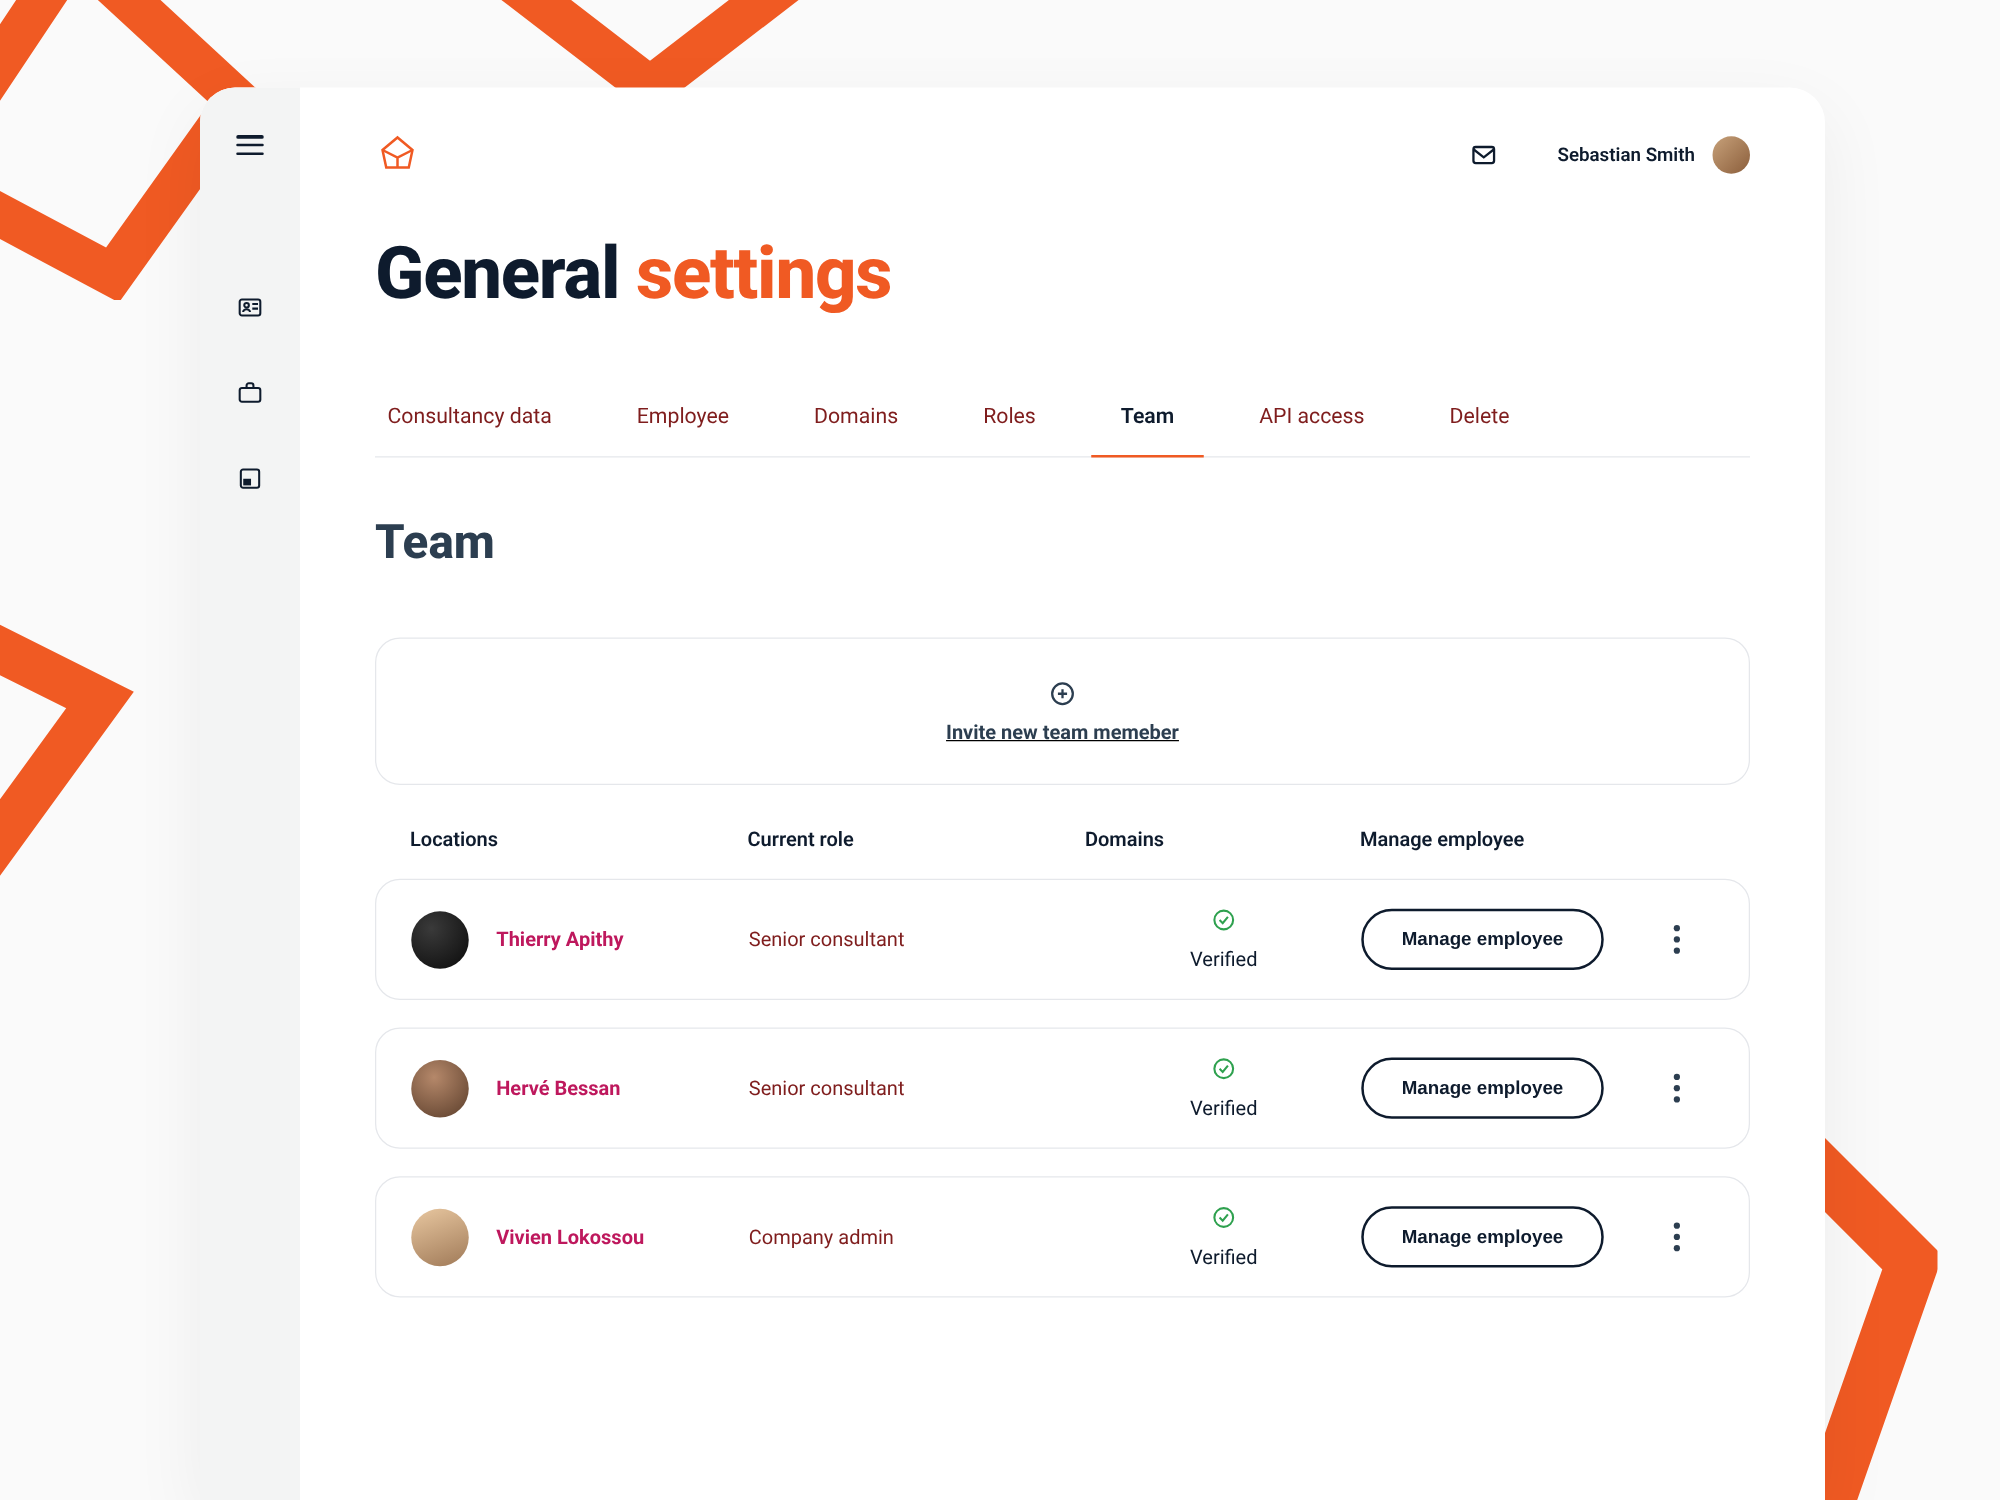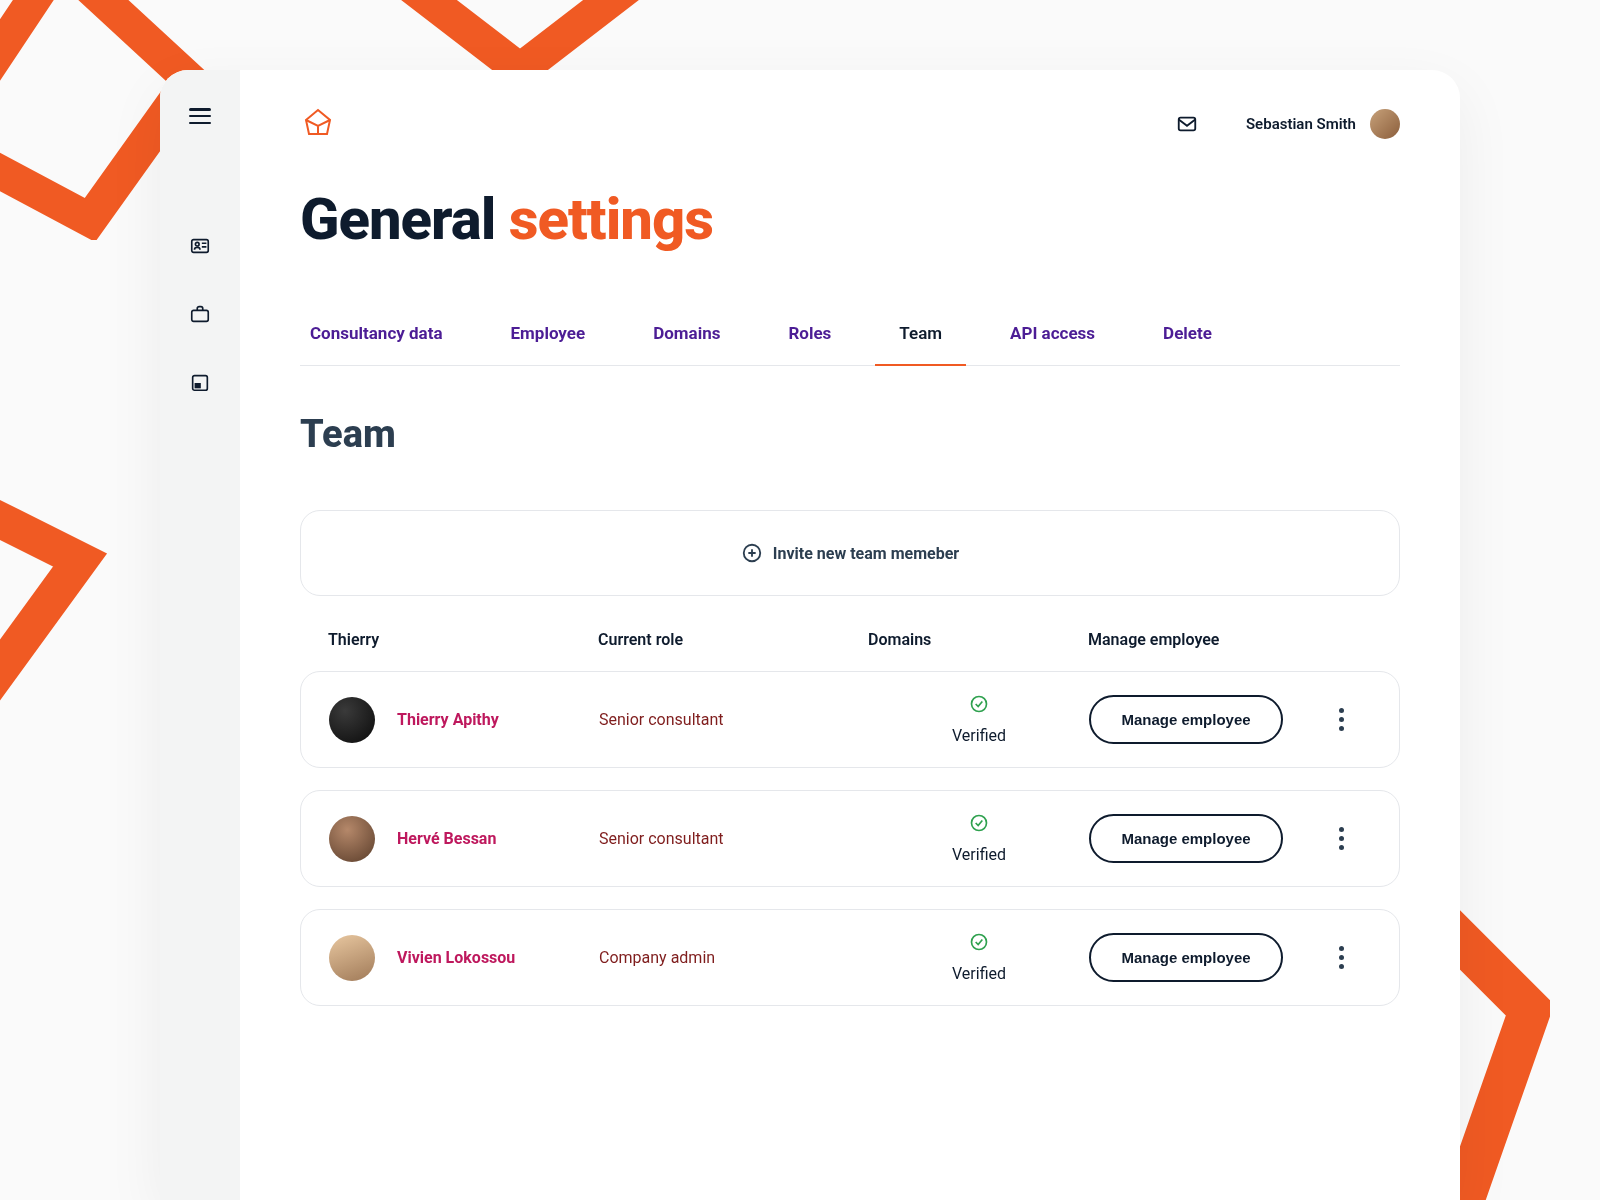--- a/index.html
+++ b/index.html
@@ -64,44 +64,45 @@
 .page-title .t2 { color:#f05a23; }
 
 .tabs {
   margin-top: 70px;
   display:flex;
   border-bottom: 1px solid #e5e7eb;
 }
 .tab {
   padding: 0 34px 22px 34px;
   font-size: 17px;
-  font-weight: 700;
-  color:#4c1d95;
+  font-weight: 400;
+  color:#7f1d1d;
   cursor:pointer;
   position:relative;
 }
 .tab:first-child { padding-left: 10px; }
 .tab.active { color:#0e1b2d; font-weight:600; }
 .tab.active::after {
   content:"";
   position:absolute;
   left:10px; right:10px; bottom:-1px;
   height:2px; background:#f05a23;
 }
 
 .section-title { margin-top: 46px; font-size: 38px; font-weight:800; color:#2c3e50; }
 
 .invite-box {
   margin-top: 54px;
-  height: 86px;
+  height: 118px;
   border: 1px solid #e5e7eb;
   border-radius: 20px;
-  display:flex; flex-direction:row; align-items:center; justify-content:center;
+  display:flex; flex-direction:column; align-items:center; justify-content:center;
   gap: 10px;
   cursor:pointer;
+  text-decoration:underline;
 }
 .plus-circle { width: 22px; height:22px; color:#2c3e50; }
 .invite-label { font-size: 16px; font-weight: 700; color:#2c3e50; }
 
 .grid-header {
   margin-top: 34px;
   display:grid;
   grid-template-columns: 270px 270px 220px 1fr 60px;
   padding: 0 28px;
   font-size: 16px; font-weight: 600; color:#0e1b2d;
@@ -228,21 +229,21 @@
 
     <div class="invite-box">
       <svg class="plus-circle" viewBox="0 0 24 24" fill="none" stroke="currentColor" stroke-width="2">
         <circle cx="12" cy="12" r="9"></circle>
           <path d="M12 8v8M8 12h8"></path>
       </svg>
       <div class="invite-label">Invite new team memeber</div>
     </div>
 
     <div class="grid-header">
-      <div>Thierry</div>
+      <div>Locations</div>
       <div>Current role</div>
       <div>Domains</div>
       <div>Manage employee</div>
       <div></div>
     </div>
 
     <div class="row">
       <div class="emp">
         <div class="av a1"></div>
         <div class="nm">Thierry Apithy</div>

